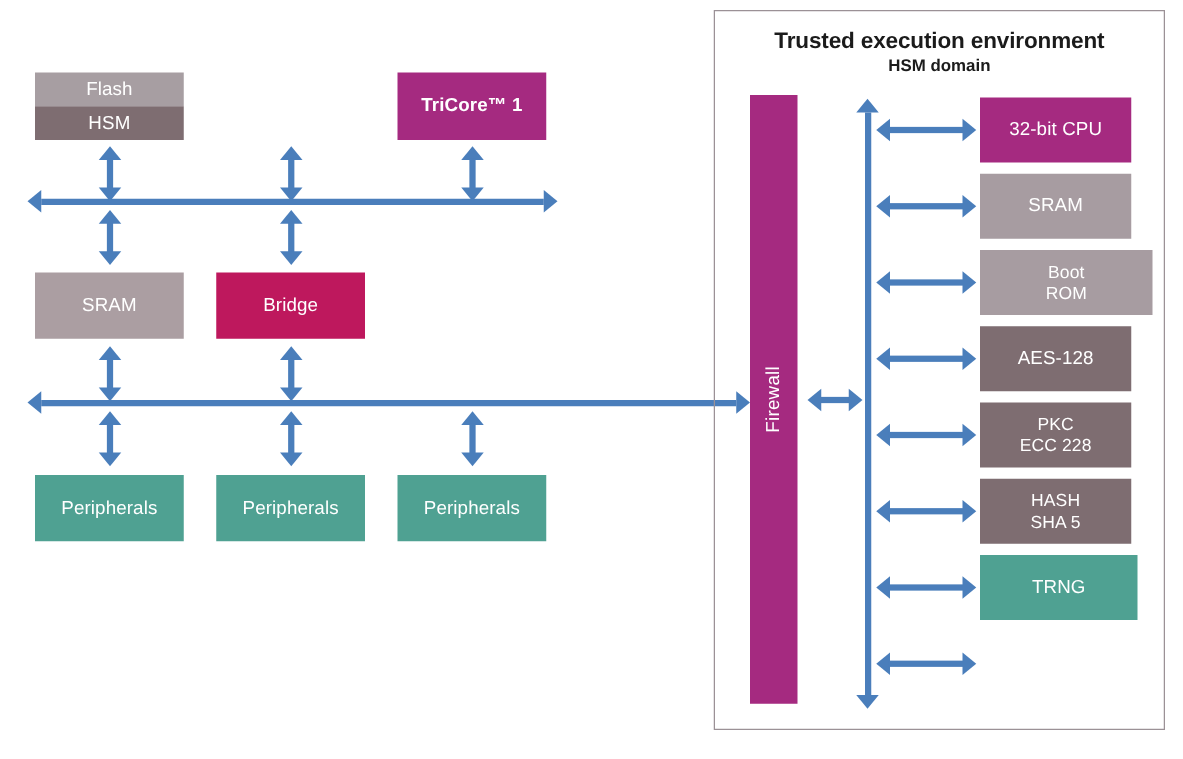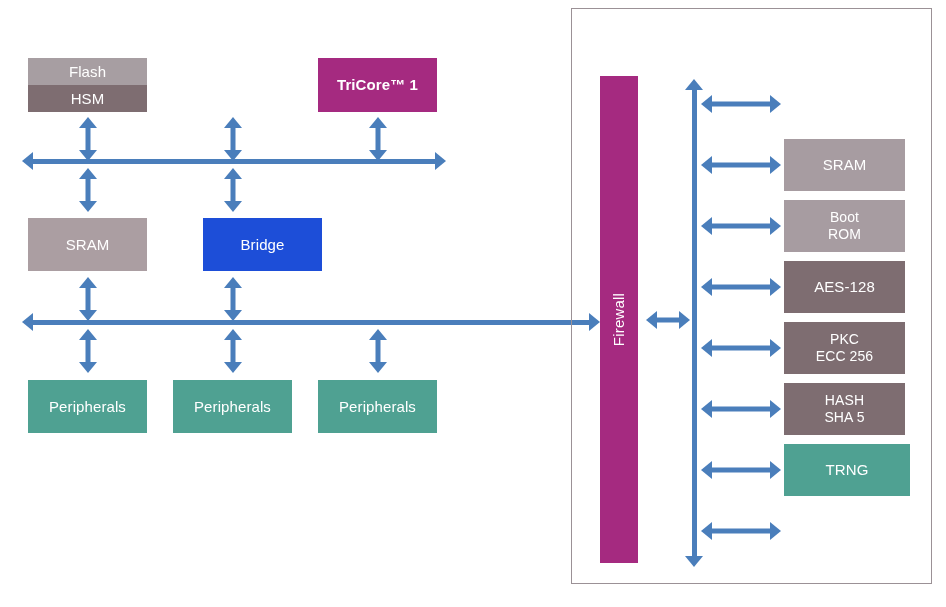--- a/index.html
+++ b/index.html
@@ -126,21 +126,21 @@
     <div class="stem" style="top:10px;height:24px;"></div>
     <div class="ah down" style="bottom:0;"></div>
   </div>
   <div class="vdbl" style="left:223px;top:168px;width:20px;height:44px;">
     <div class="ah up" style="top:0;"></div>
     <div class="stem" style="top:10px;height:24px;"></div>
     <div class="ah down" style="bottom:0;"></div>
   </div>
 
   <div class="blk" style="left:28px;top:218px;width:119px;height:53px;background:#ab9ea2;">SRAM</div>
-  <div class="blk" style="left:173px;top:218px;width:119px;height:53px;background:#1d4ed8;margin-left:30px;">Bridge</div>
+  <div class="blk" style="left:173px;top:218px;width:119px;height:53px;background:#be185d;">Bridge</div>
 
   <div class="vdbl" style="left:78px;top:277px;width:20px;height:44px;">
     <div class="ah up" style="top:0;"></div>
     <div class="stem" style="top:10px;height:24px;"></div>
     <div class="ah down" style="bottom:0;"></div>
   </div>
   <div class="vdbl" style="left:223px;top:277px;width:20px;height:44px;">
     <div class="ah up" style="top:0;"></div>
     <div class="stem" style="top:10px;height:24px;"></div>
     <div class="ah down" style="bottom:0;"></div>
@@ -167,67 +167,72 @@
     <div class="stem" style="top:10px;height:24px;"></div>
     <div class="ah down" style="bottom:0;"></div>
   </div>
 
   <div class="blk" style="left:28px;top:380px;width:119px;height:53px;background:#4fa192;">Peripherals</div>
   <div class="blk" style="left:173px;top:380px;width:119px;height:53px;background:#4fa192;">Peripherals</div>
   <div class="blk" style="left:318px;top:380px;width:119px;height:53px;background:#4fa192;">Peripherals</div>
 
   <div id="tee-panel" style="left:571px;top:8px;width:361px;height:576px;"></div>
 
+  <div id="tee-title" style="left:571px;top:22px;width:361px;">
+    <span class="t1">Trusted execution environment</span>
+    <span class="t2">HSM domain</span>
+  </div>
 
   <div id="firewall" style="left:600px;top:76px;width:38px;height:487px;background:#a52a80;">
     <span>Firewall</span>
   </div>
 
   <div class="hdbl" style="left:646px;top:310px;width:44px;height:20px;">
     <div class="ah left" style="left:0;"></div>
     <div class="stem" style="left:10px;width:24px;"></div>
     <div class="ah right" style="right:0;"></div>
   </div>
 
   <div>
     <div class="vline" style="left:692px;top:90px;height:466px;"></div>
     <div class="ah up" style="left:685px;top:79px;"></div>
     <div class="ah down" style="left:685px;top:556px;"></div>
   </div>
 
+  <div class="blk" style="left:784px;top:78px;width:121px;height:52px;background:#a52a80;">32-bit CPU</div>
   <div class="hdbl" style="left:701px;top:94px;width:80px;height:20px;">
     <div class="ah left" style="left:0;"></div>
     <div class="stem" style="left:10px;width:60px;"></div>
     <div class="ah right" style="right:0;"></div>
   </div>
 
   <div class="blk" style="left:784px;top:139px;width:121px;height:52px;background:#a79ca1;">SRAM</div>
   <div class="hdbl" style="left:701px;top:155px;width:80px;height:20px;">
     <div class="ah left" style="left:0;"></div>
     <div class="stem" style="left:10px;width:60px;"></div>
     <div class="ah right" style="right:0;"></div>
   </div>
 
-  <div class="blk small" style="left:784px;top:200px;width:121px;height:52px;background:#a79ca1;">Boot
+  <div class="blk small" style="left:784px;top:200px;width:138px;height:52px;background:#a79ca1;">Boot
 ROM</div>
   <div class="hdbl" style="left:701px;top:216px;width:80px;height:20px;">
     <div class="ah left" style="left:0;"></div>
     <div class="stem" style="left:10px;width:60px;"></div>
     <div class="ah right" style="right:0;"></div>
   </div>
 
   <div class="blk" style="left:784px;top:261px;width:121px;height:52px;background:#7e6d71;">AES-128</div>
   <div class="hdbl" style="left:701px;top:277px;width:80px;height:20px;">
     <div class="ah left" style="left:0;"></div>
     <div class="stem" style="left:10px;width:60px;"></div>
     <div class="ah right" style="right:0;"></div>
   </div>
 
   <div class="blk small" style="left:784px;top:322px;width:121px;height:52px;background:#7e6d71;">PKC
-ECC 256</div>
+ECC 228</div>
   <div class="hdbl" style="left:701px;top:338px;width:80px;height:20px;">
     <div class="ah left" style="left:0;"></div>
     <div class="stem" style="left:10px;width:60px;"></div>
     <div class="ah right" style="right:0;"></div>
   </div>
 
   <div class="blk small" style="left:784px;top:383px;width:121px;height:52px;background:#7e6d71;">HASH
 SHA 5</div>
   <div class="hdbl" style="left:701px;top:399px;width:80px;height:20px;">
     <div class="ah left" style="left:0;"></div>

